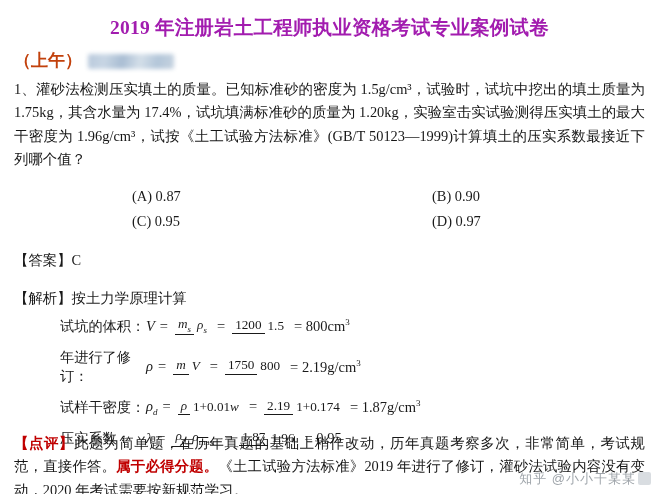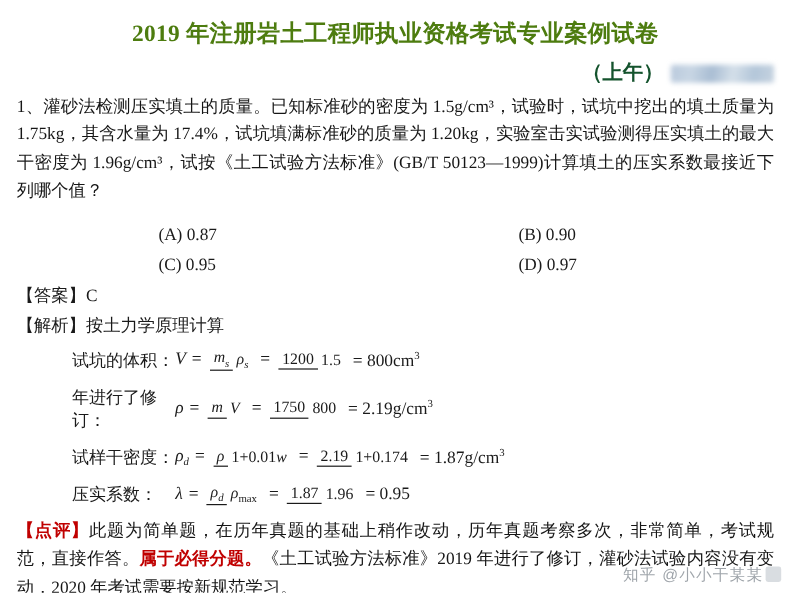--- a/index.html
+++ b/index.html
@@ -21,32 +21,32 @@
     height: 494px;
     box-sizing: border-box;
     padding: 8px 14px 0 14px;
   }
   .title {
     text-align: center;
     font-weight: bold;
     font-size: 19.5px;
     letter-spacing: 0.2px;
     margin: 6px 0 2px 0;
-    color: #4d7c0f;
+    color: #a21caf;
   }
   .subtitle-row {
     text-align: center;
     font-size: 17px;
     font-weight: bold;
     margin: 8px 0 6px 0;
     display: flex;
-    justify-content: flex-end;
+    justify-content: flex-start;
     align-items: center;
     gap: 6px;
-    color: #14532d;
+    color: #c2410c;
   }
   .blurred {
     display: inline-block;
     width: 86px;
     height: 15px;
     background: linear-gradient(100deg, #b9c9dc 0%, #c8d6e4 20%, #a9bdd3 40%, #d4dfe9 60%, #b3c6d9 80%, #c6d3e0 100%);
     filter: blur(2.2px);
     border-radius: 2px;
     vertical-align: middle;
     position: relative;
@@ -74,21 +74,21 @@
   .opt-row {
     display: flex;
     padding-left: 118px;
   }
   .opt-a { width: 300px; }
   .opt-b { width: 200px; }
 
   .answer-line, .explain-line {
     font-size: 14.4px;
     line-height: 1.62;
-    margin-top: 2px;
+    margin-top: 15px;
   }
 
   .formula-block {
     margin-top: 6px;
     font-size: 14.2px;
   }
   .formula-row {
     display: flex;
     align-items: center;
     margin-bottom: 12px;

